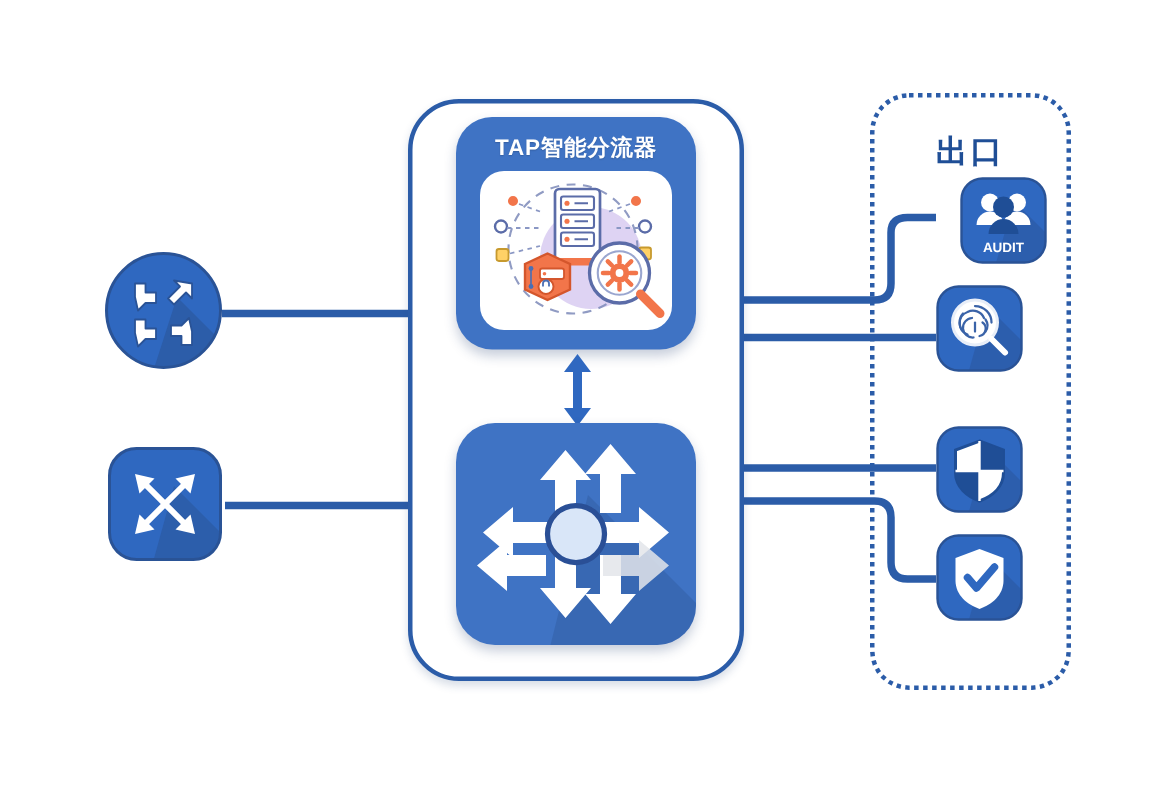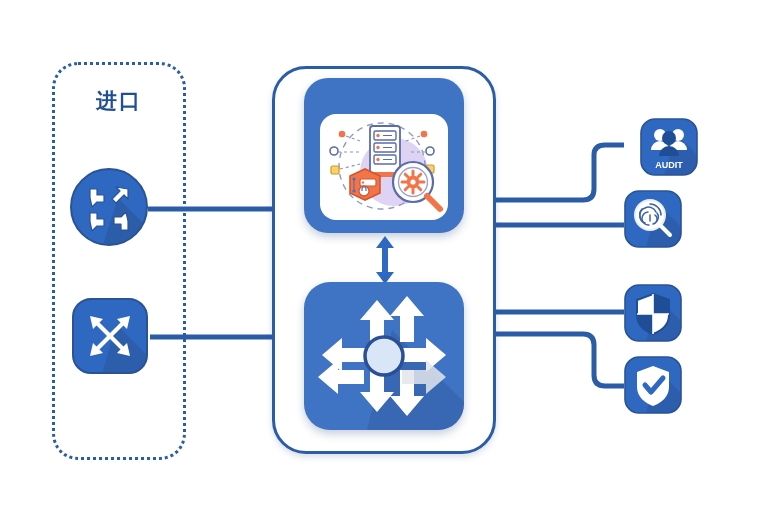--- a/index.html
+++ b/index.html
@@ -112,23 +112,20 @@
       <path d="M496,200 L583,200 Q594,200 594,189 L594,155 Q594,145 605,145 L624,145"></path>
 
       <path d="M496,225 L624,225"></path>
 
       <path d="M496,312 L624,312"></path>
 
       <path d="M496,334 L583,334 Q594,334 594,345 L594,375 Q594,386 605,386 L624,386"></path>
     </g>
   </svg>
 
-  <div id="zone-in" class="zone">
-    <div class="zone-label">进口</div>
-  </div>
 
   <div id="node-router" class="node">
     <svg width="78" height="78" viewBox="0 0 78 78" xmlns="http://www.w3.org/2000/svg">
       <defs>
         <clipPath id="clipRouter">
             <circle cx="39" cy="39" r="38"></circle>
           </clipPath>
       </defs>
       <circle cx="39" cy="39" r="38" fill="#2f68c0" stroke="#2a5396" stroke-width="2"></circle>
       <g clip-path="url(#clipRouter)">
@@ -167,20 +164,21 @@
         <polygon points="58,18 55,31 45,21"></polygon>
         <polygon points="18,58 21,45 31,55"></polygon>
         <polygon points="58,58 45,55 55,45"></polygon>
       </g>
     </svg>
   </div>
 
   <div id="center-box"></div>
 
   <div id="tap-card">
+    <div id="tap-title">TAP智能分流器</div>
     <div id="tap-illus">
       <svg width="128" height="106" viewBox="0 0 128 106" xmlns="http://www.w3.org/2000/svg">
 
         <circle cx="74" cy="58" r="34" fill="#c9b8ec" opacity=".62"></circle>
 
         <circle cx="62" cy="52" r="43" fill="none" stroke="#7d8ab8" stroke-width="1.4" stroke-dasharray="6 5" opacity=".85"></circle>
 
         <g>
           <rect x="50" y="12" width="30" height="48" rx="3" fill="#ffffff" stroke="#5b6ca8" stroke-width="1.8"></rect>
           <g stroke="#5b6ca8" stroke-width="1.4" fill="none">
@@ -303,20 +301,23 @@
 
       <g fill="#e3e6ea" opacity=".85">
         <path d="M98,88 L122,88 L122,78 L142,95 L122,112 L122,102 L98,102 Z"></path>
         <path d="M66,88 L66,112 L56,112 L73,132 L90,112 L80,112 L80,88 Z" opacity="0"></path>
       </g>
 
       <circle cx="80" cy="74" r="19" fill="#d9e6f8" stroke="#2a4f96" stroke-width="3.5"></circle>
     </svg>
   </div>
 
+  <div id="zone-out" class="zone">
+    <div class="zone-label">出口</div>
+  </div>
 
   <div id="node-audit" class="node">
     <svg width="58" height="58" viewBox="0 0 58 58" xmlns="http://www.w3.org/2000/svg">
       <defs>
           <clipPath id="clipAudit">
             <rect x="1" y="1" width="56" height="56" rx="14"></rect>
           </clipPath>
         </defs>
       <rect x="1" y="1" width="56" height="56" rx="14" fill="#2f68c0" stroke="#2a5396" stroke-width="1.6"></rect>
       <g clip-path="url(#clipAudit)">

